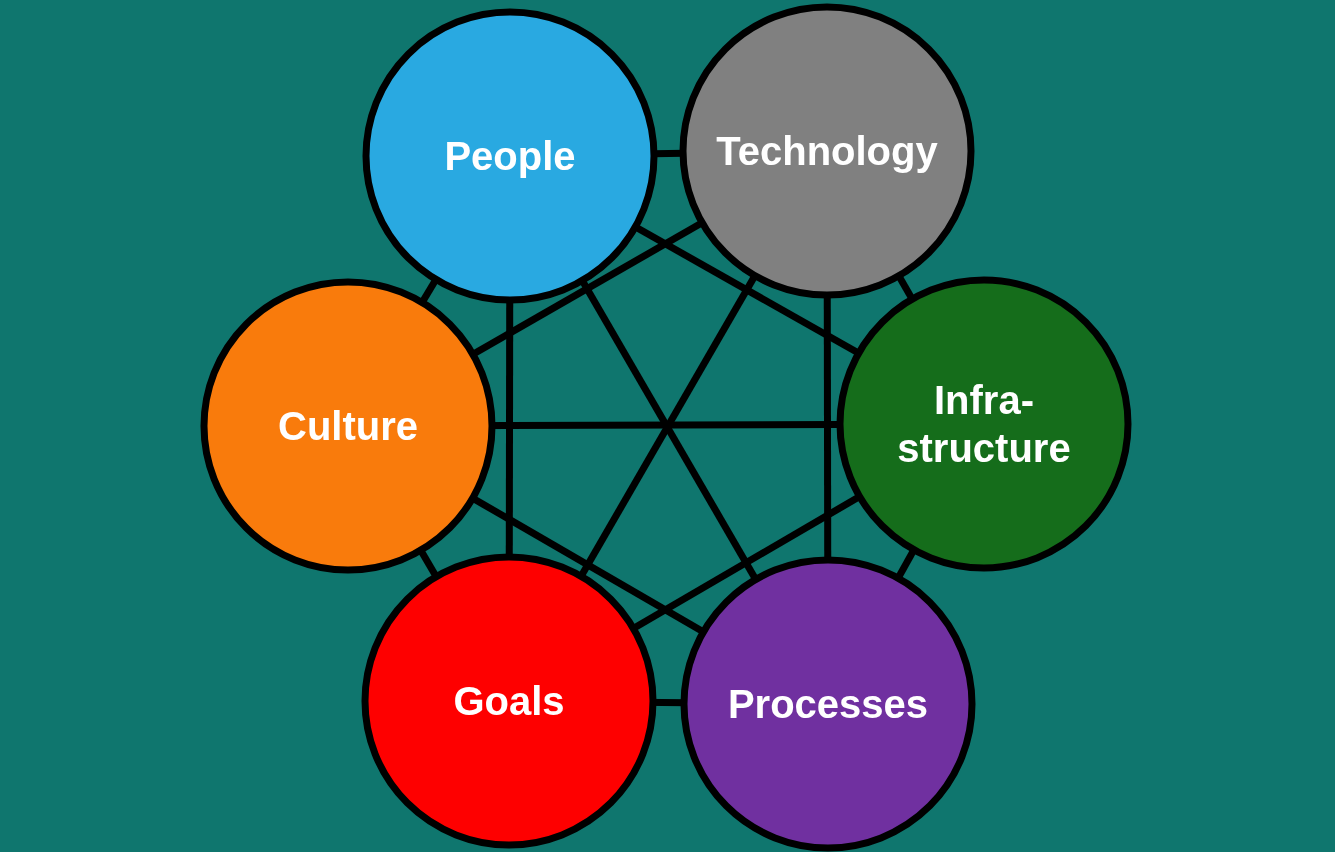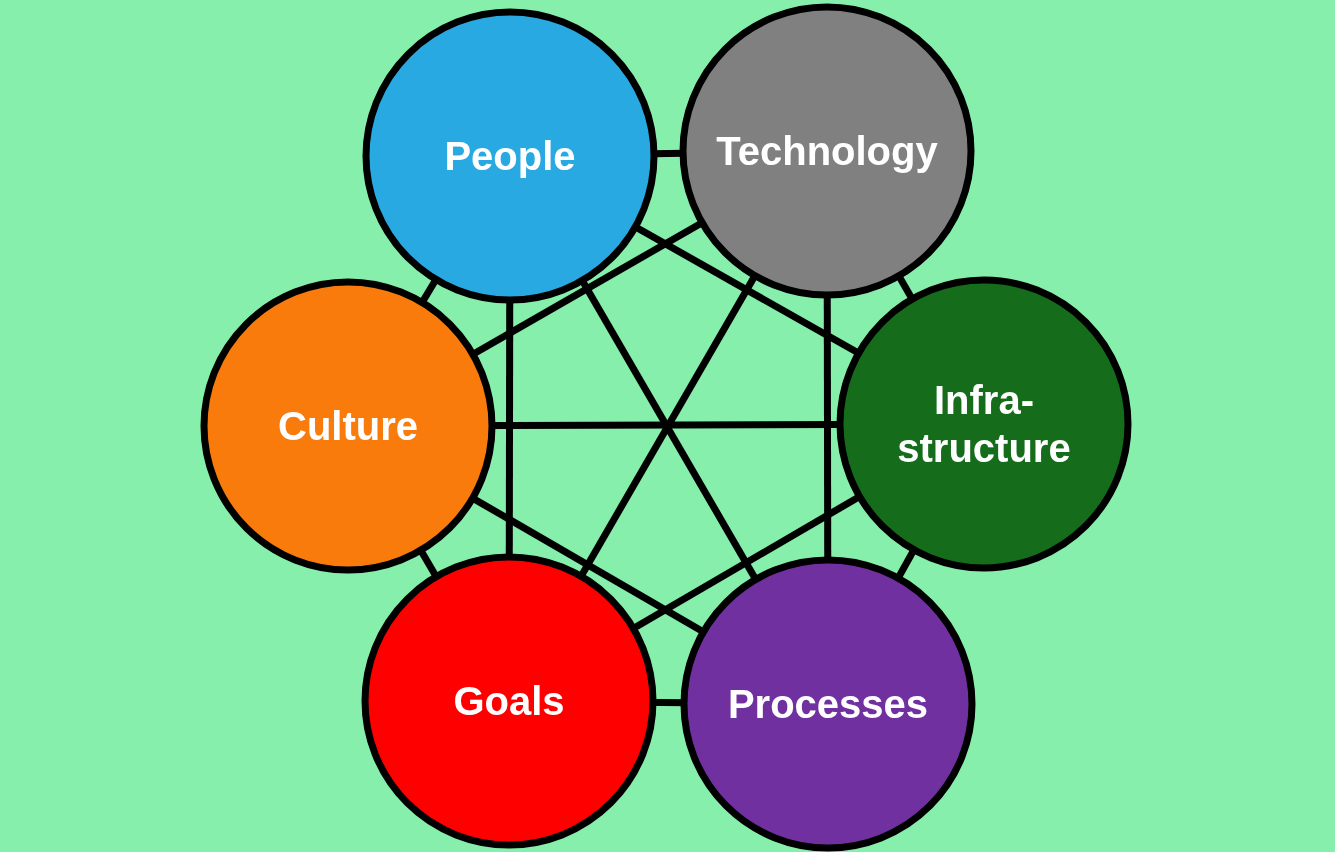--- a/index.html
+++ b/index.html
@@ -5,21 +5,21 @@
   
   html, body {
     margin: 0;
     padding: 0;
     background: #ffffff;
   }
   .canvas {
     position: relative;
     width: 1335px;
     height: 852px;
-    background: #86efac;
+    background: #0f766e;
     overflow: hidden;
     font-family: "Liberation Sans", sans-serif;
   }
   svg {
     display: block;
   }
   .node-label {
     font-family: "Liberation Sans", sans-serif;
     font-weight: bold;
   }

